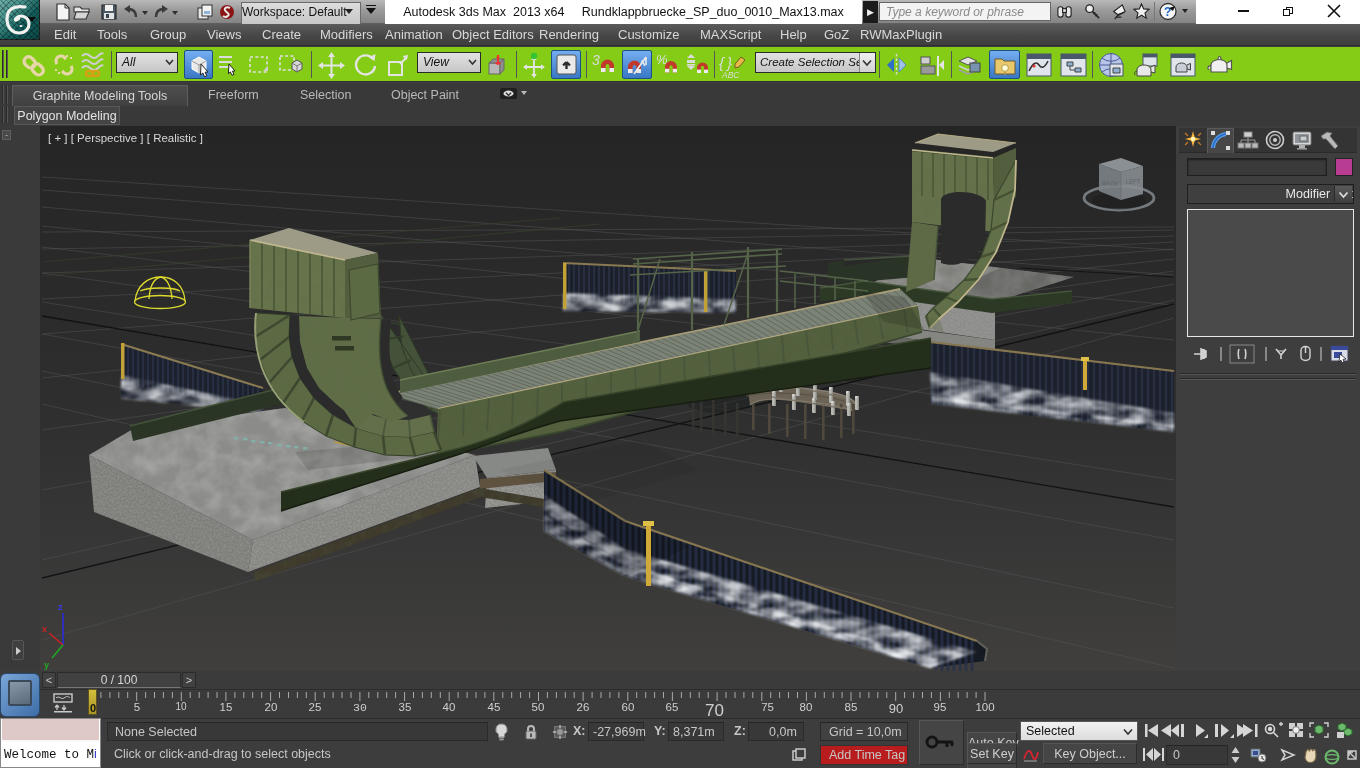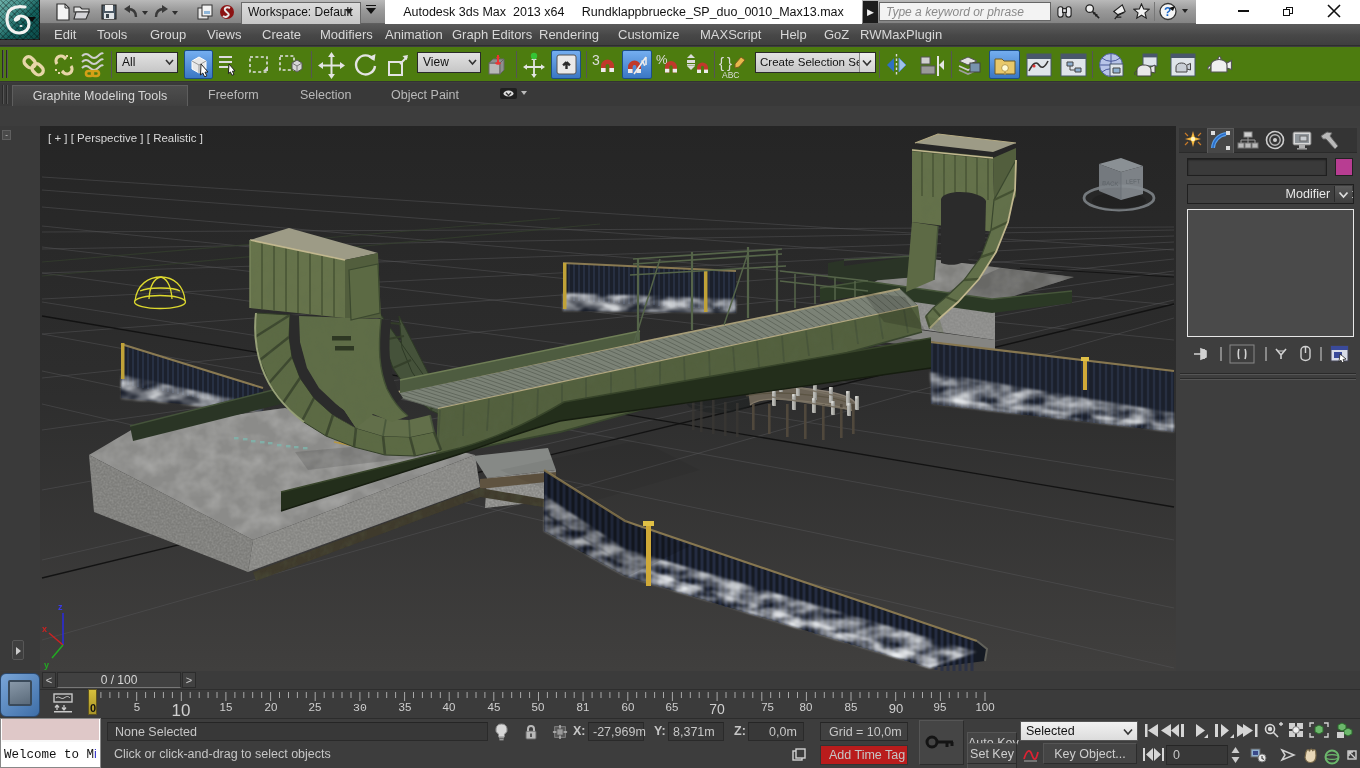--- a/index.html
+++ b/index.html
@@ -9,21 +9,21 @@
 #titlebar{position:absolute;left:0;top:0;width:1360px;height:24px;background:#fff;}
 #qat{position:absolute;left:40px;top:0;width:345px;height:24px;background:linear-gradient(#b9b9b9,#9a9a9a 45%,#848484);border-bottom:1px solid #5f5f5f;}
 #qat .ico{position:absolute;top:3px;width:18px;height:18px;}
 #searchzone{position:absolute;left:862px;top:0;width:334px;height:24px;background:linear-gradient(#b9b9b9,#9a9a9a 45%,#848484);border-bottom:1px solid #5f5f5f;}
 #titletext{position:absolute;left:385px;top:0;width:477px;height:24px;background:#ffffff;color:#111;font-size:12.5px;line-height:24px;text-align:center;white-space:nowrap;}
 #winbtns{position:absolute;left:1196px;top:0;width:164px;height:24px;background:#ffffff;color:#111;}
 
 #menubar{position:absolute;left:0;top:24px;width:1360px;height:22px;background:linear-gradient(#5b5b5b,#474747 55%,#3f3f3f);border-bottom:1px solid #2e2e2e;color:#d8d8d8;font-size:13px;}
 #menubar span{position:absolute;top:3px;text-align:center;}
 
-#toolbar{position:absolute;left:0;top:47px;width:1360px;height:35px;background:#4d7c0f;border-bottom:1px solid #333;}
+#toolbar{position:absolute;left:0;top:47px;width:1360px;height:35px;background:#84cc16;border-bottom:1px solid #333;font-style:italic;}
 .tsep{position:absolute;top:4px;width:1px;height:27px;background:#2f2f2f;border-right:1px solid #555;}
 .tbtn-on{position:absolute;background:linear-gradient(#74aef0,#3a77c4);border:1px solid #1d4e86;border-radius:2px;}
 
 #ribbon{position:absolute;left:0;top:83px;width:1360px;height:23px;background:#393939;}
 #ribbon .tab{position:absolute;top:2px;height:21px;line-height:21px;color:#b9b9b9;font-size:12.5px;text-align:center;}
 #gmt{position:absolute;left:12px;top:2px;width:176px;height:21px;background:linear-gradient(#4e4e4e,#404040);border:1px solid #5e5e5e;border-bottom:none;color:#d6d6d6;font-size:12.5px;line-height:20px;text-align:center;}
 #polyrow{position:absolute;left:0;top:106px;width:1360px;height:20px;background:#393939;}
 #polytab{position:absolute;left:14px;top:0px;width:106px;height:19px;background:#454545;border:1px solid #585858;color:#e2e2e2;font-size:12.5px;line-height:18px;text-align:center;}
 
 #mainbg{position:absolute;left:0;top:126px;width:1360px;height:544px;background:#3a3a3a;}
@@ -72,21 +72,21 @@
         </svg>
  <svg class="ico" style="left:156px" viewBox="0 0 18 18">
           <rect x="2" y="5" width="10" height="11" fill="#e8e8e8" stroke="#333"></rect>
           <rect x="6" y="2" width="10" height="11" fill="#f2f2f2" stroke="#333"></rect>
           <rect x="8" y="8" width="6" height="3" fill="#8fb6d9"></rect>
         </svg>
  <svg class="ico" style="left:178px" viewBox="0 0 18 18">
           <circle cx="9" cy="9" r="7" fill="#8c1313"></circle>
           <path d="M12 5c-4-2-7 1-4 3.5C11 11 12 12 9 13.5 7 14.5 5 13 5 13" fill="none" stroke="#e8e8e8" stroke-width="2"></path>
         </svg>
- <div class="abs" style="left:201px;top:2px;width:120px;height:28px;background:linear-gradient(#dcdcdc,#c2c2c2);border:1px solid #6a6a6a;color:#111;font-size:12px;line-height:18px;padding-left:6px;">Workspace: Default</div>
+ <div class="abs" style="left:201px;top:2px;width:120px;height:28px;background:linear-gradient(#dcdcdc,#c2c2c2);border:1px solid #6a6a6a;color:#111;font-size:12px;line-height:18px;padding-left:0;">Workspace: Default</div>
  <div class="abs" style="left:305px;top:9px;width:0;height:0;border-left:4px solid transparent;border-right:4px solid transparent;border-top:5px solid #222;"></div>
  <div class="abs" style="left:326px;top:8px;width:12px;height:8px;">
           <div style="width:0;height:0;border-left:5px solid transparent;border-right:5px solid transparent;border-top:6px solid #111;"></div>
           <div style="margin-top:-9px;border-top:1.5px solid #111;width:10px;"></div>
         </div>
 </path></div>
 <div id="titletext">Autodesk 3ds Max&nbsp; 2013 x64&nbsp;&nbsp;&nbsp;&nbsp;&nbsp;Rundklappbruecke_SP_duo_0010_Max13.max</div>
 <div id="searchzone">
  <div class="abs" style="left:1px;top:1px;width:15px;height:22px;background:#1c1c1c;color:#eee;font-size:9px;line-height:22px;text-align:center;">▶</div>
  <div class="abs" style="left:17px;top:2px;width:172px;height:19px;background:#f3f3f3;border:1px solid #666;color:#8a8a8a;font-size:12px;font-style:italic;line-height:18px;padding-left:6px;">Type a keyword or phrase</div>
@@ -134,21 +134,21 @@
  <div class="abs" style="left:28px;top:17px;width:0;height:0;border-left:4px solid transparent;border-right:4px solid transparent;border-top:5px solid #0b0b0b;"></div>
 </div>
 <div id="menubar">
       <span style="left:54px">Edit</span>
       <span style="left:97px">Tools</span>
       <span style="left:150px">Group</span>
       <span style="left:207px">Views</span>
       <span style="left:262px">Create</span>
       <span style="left:320px">Modifiers</span>
       <span style="left:385px">Animation</span>
-      <span style="left:452px">Graph Editors</span>
+      <span style="left:452px">Object Editors</span>
       <span style="left:539px">Rendering</span>
       <span style="left:618px">Customize</span>
       <span style="left:700px">MAXScript</span>
       <span style="left:780px">Help</span>
       <span style="left:824px">GoZ</span>
       <span style="left:860px">RWMaxPlugin</span>
     </div>
     <div id="toolbar">
       <div class="abs" style="left:2px;top:3px;width:2px;height:28px;border-left:1px solid #2a2a2a;border-right:1px solid #585858"></div>
       <div class="abs" style="left:6px;top:3px;width:2px;height:28px;border-left:1px solid #2a2a2a;border-right:1px solid #585858"></div>
@@ -350,20 +350,25 @@
  <span class="tab" style="left:208px;width:50px">Freeform</span>
  <span class="tab" style="left:300px;width:50px">Selection</span>
  <span class="tab" style="left:388px;width:74px;white-space:nowrap;">Object Paint</span>
  <span class="abs" style="left:500px;top:5px;width:17px;height:11px;background:#1f1f1f;border-radius:2px;">
         <svg style="position:absolute;left:3px;top:2px;width:11px;height:7px" viewBox="0 0 11 7">
           <ellipse cx="5.5" cy="3.5" rx="5" ry="3" fill="#ddd"></ellipse>
           <path d="M3 2.8l2.5 2.6L8 2.8" stroke="#333" stroke-width="1.4" fill="none"></path>
         </svg>
       </span>
  <span class="abs" style="left:521px;top:8px;width:0;height:0;border-left:3.5px solid transparent;border-right:3.5px solid transparent;border-top:4.5px solid #bbb;"></span>
+</div>
+<div id="polyrow">
+ <div class="abs" style="left:2px;top:0px;width:2px;height:17px;border-left:1px solid #2a2a2a;border-right:1px solid #555"></div>
+ <div class="abs" style="left:6px;top:0px;width:2px;height:17px;border-left:1px solid #2a2a2a;border-right:1px solid #555"></div>
+ <div id="polytab">Polygon Modeling</div>
 </div>
 <div id="mainbg"></div>
 <svg class="abs" style="left:40px;top:126px;width:1136px;height:545px" viewBox="40 126 1136 545" preserveAspectRatio="none">
       <defs>
 <linearGradient id="bgg" x1="0" y1="0" x2="0" y2="1">
  <stop offset="0" stop-color="#252525"></stop>
           <stop offset="0.5" stop-color="#2e2e2e"></stop>
           <stop offset="1" stop-color="#403f3e"></stop>
 </linearGradient>
 <filter id="spek" x="-5%" y="-5%" width="110%" height="110%">
@@ -681,33 +686,33 @@
  <div class="abs" style="left:42px;top:1px;width:14px;height:16px;background:#414141;border:1px solid #2c2c2c;color:#ccc;font-size:11px;line-height:15px;text-align:center;">&lt;</div>
  <div class="abs" style="left:57px;top:1px;width:124px;height:16px;background:#414141;border:1px solid #2c2c2c;border-bottom-color:#777;color:#d6d6d6;font-size:12px;line-height:15px;text-align:center;">0 / 100</div>
  <div class="abs" style="left:182px;top:1px;width:14px;height:16px;background:#414141;border:1px solid #2c2c2c;color:#ccc;font-size:11px;line-height:15px;text-align:center;">&gt;</div>
 </div>
 <div id="ruler">
       <div class="abs" style="left:0;top:0;width:1360px;height:1px;background:#2e2e2e;"></div>
       <svg class="abs" style="left:0;top:0;width:1360px;height:29px" viewBox="0 0 1360 29">
         <path d="M92.0 3 L92.0 12 M100.9 3 L100.9 9 M109.9 3 L109.9 9 M118.8 3 L118.8 9 M127.7 3 L127.7 9 M136.7 3 L136.7 12 M145.6 3 L145.6 9 M154.5 3 L154.5 9 M163.4 3 L163.4 9 M172.4 3 L172.4 9 M181.3 3 L181.3 12 M190.2 3 L190.2 9 M199.2 3 L199.2 9 M208.1 3 L208.1 9 M217.0 3 L217.0 9 M225.9 3 L225.9 12 M234.9 3 L234.9 9 M243.8 3 L243.8 9 M252.7 3 L252.7 9 M261.7 3 L261.7 9 M270.6 3 L270.6 12 M279.5 3 L279.5 9 M288.5 3 L288.5 9 M297.4 3 L297.4 9 M306.3 3 L306.3 9 M315.2 3 L315.2 12 M324.2 3 L324.2 9 M333.1 3 L333.1 9 M342.0 3 L342.0 9 M351.0 3 L351.0 9 M359.9 3 L359.9 12 M368.8 3 L368.8 9 M377.8 3 L377.8 9 M386.7 3 L386.7 9 M395.6 3 L395.6 9 M404.6 3 L404.6 12 M413.5 3 L413.5 9 M422.4 3 L422.4 9 M431.3 3 L431.3 9 M440.3 3 L440.3 9 M449.2 3 L449.2 12 M458.1 3 L458.1 9 M467.1 3 L467.1 9 M476.0 3 L476.0 9 M484.9 3 L484.9 9 M493.8 3 L493.8 12 M502.8 3 L502.8 9 M511.7 3 L511.7 9 M520.6 3 L520.6 9 M529.6 3 L529.6 9 M538.5 3 L538.5 12 M547.4 3 L547.4 9 M556.4 3 L556.4 9 M565.3 3 L565.3 9 M574.2 3 L574.2 9 M583.1 3 L583.1 12 M592.1 3 L592.1 9 M601.0 3 L601.0 9 M609.9 3 L609.9 9 M618.9 3 L618.9 9 M627.8 3 L627.8 12 M636.7 3 L636.7 9 M645.7 3 L645.7 9 M654.6 3 L654.6 9 M663.5 3 L663.5 9 M672.4 3 L672.4 12 M681.4 3 L681.4 9 M690.3 3 L690.3 9 M699.2 3 L699.2 9 M708.2 3 L708.2 9 M717.1 3 L717.1 12 M726.0 3 L726.0 9 M735.0 3 L735.0 9 M743.9 3 L743.9 9 M752.8 3 L752.8 9 M761.8 3 L761.8 12 M770.7 3 L770.7 9 M779.6 3 L779.6 9 M788.5 3 L788.5 9 M797.5 3 L797.5 9 M806.4 3 L806.4 12 M815.3 3 L815.3 9 M824.3 3 L824.3 9 M833.2 3 L833.2 9 M842.1 3 L842.1 9 M851.0 3 L851.0 12 M860.0 3 L860.0 9 M868.9 3 L868.9 9 M877.8 3 L877.8 9 M886.8 3 L886.8 9 M895.7 3 L895.7 12 M904.6 3 L904.6 9 M913.6 3 L913.6 9 M922.5 3 L922.5 9 M931.4 3 L931.4 9 M940.4 3 L940.4 12 M949.3 3 L949.3 9 M958.2 3 L958.2 9 M967.1 3 L967.1 9 M976.1 3 L976.1 9 M985.0 3 L985.0 12" stroke="#a9a9a9" stroke-width="1" fill="none"></path>
       </svg>
       <div class="abs" style="left:125px;top:12px;width:24px;text-align:center;color:#cfcfcf;font-size:11.5px;">5</div>
-      <div class="abs" style="left:169px;top:12px;width:24px;text-align:center;color:#cfcfcf;font-size:17px;">10</div>
+      <div class="abs" style="left:169px;top:12px;width:24px;text-align:center;color:#cfcfcf;font-size:10px;">10</div>
       <div class="abs" style="left:214px;top:12px;width:24px;text-align:center;color:#cfcfcf;font-size:11.5px;">15</div>
       <div class="abs" style="left:259px;top:12px;width:24px;text-align:center;color:#cfcfcf;font-size:11.5px;">20</div>
       <div class="abs" style="left:303px;top:12px;width:24px;text-align:center;color:#cfcfcf;font-size:11.5px;">25</div>
       <div class="abs" style="left:348px;top:12px;width:24px;text-align:center;color:#cfcfcf;font-size:11.5px;font-family:Liberation Mono, monospace;">30</div>
       <div class="abs" style="left:393px;top:12px;width:24px;text-align:center;color:#cfcfcf;font-size:11.5px;">35</div>
       <div class="abs" style="left:437px;top:12px;width:24px;text-align:center;color:#cfcfcf;font-size:11.5px;">40</div>
       <div class="abs" style="left:482px;top:12px;width:24px;text-align:center;color:#cfcfcf;font-size:11.5px;">45</div>
       <div class="abs" style="left:526px;top:12px;width:24px;text-align:center;color:#cfcfcf;font-size:11.5px;">50</div>
-      <div class="abs" style="left:571px;top:12px;width:24px;text-align:center;color:#cfcfcf;font-size:11.5px;">81</div>
+      <div class="abs" style="left:571px;top:12px;width:24px;text-align:center;color:#cfcfcf;font-size:11.5px;">26</div>
       <div class="abs" style="left:616px;top:12px;width:24px;text-align:center;color:#cfcfcf;font-size:11.5px;">60</div>
       <div class="abs" style="left:660px;top:12px;width:24px;text-align:center;color:#cfcfcf;font-size:11.5px;">65</div>
-      <div class="abs" style="left:705px;top:12px;width:24px;text-align:center;color:#cfcfcf;font-size:14px;">70</div>
+      <div class="abs" style="left:705px;top:12px;width:24px;text-align:left;color:#cfcfcf;font-size:17px;">70</div>
       <div class="abs" style="left:750px;top:12px;width:24px;text-align:right;color:#cfcfcf;font-size:11.5px;">75</div>
       <div class="abs" style="left:794px;top:12px;width:24px;text-align:center;color:#cfcfcf;font-size:11.5px;">80</div>
       <div class="abs" style="left:839px;top:12px;width:24px;text-align:center;color:#cfcfcf;font-size:11.5px;">85</div>
       <div class="abs" style="left:884px;top:12px;width:24px;text-align:center;color:#cfcfcf;font-size:13px;">90</div>
       <div class="abs" style="left:928px;top:12px;width:24px;text-align:center;color:#cfcfcf;font-size:11.5px;">95</div>
       <div class="abs" style="left:973px;top:12px;width:24px;text-align:center;color:#cfcfcf;font-size:11.5px;">100</div>
       <div class="abs" style="left:88px;top:0px;width:9px;height:26px;background:linear-gradient(#d6c03c,#a89428);border:1px solid #5f5420;"></div>
       <div class="abs" style="left:86px;top:13px;width:14px;text-align:center;color:#111;font-size:11px;font-weight:bold;">0</div>
       <div class="abs" style="left:0;top:0;width:40px;height:29px;background:#3b3b3b;"></div>
     </div>

